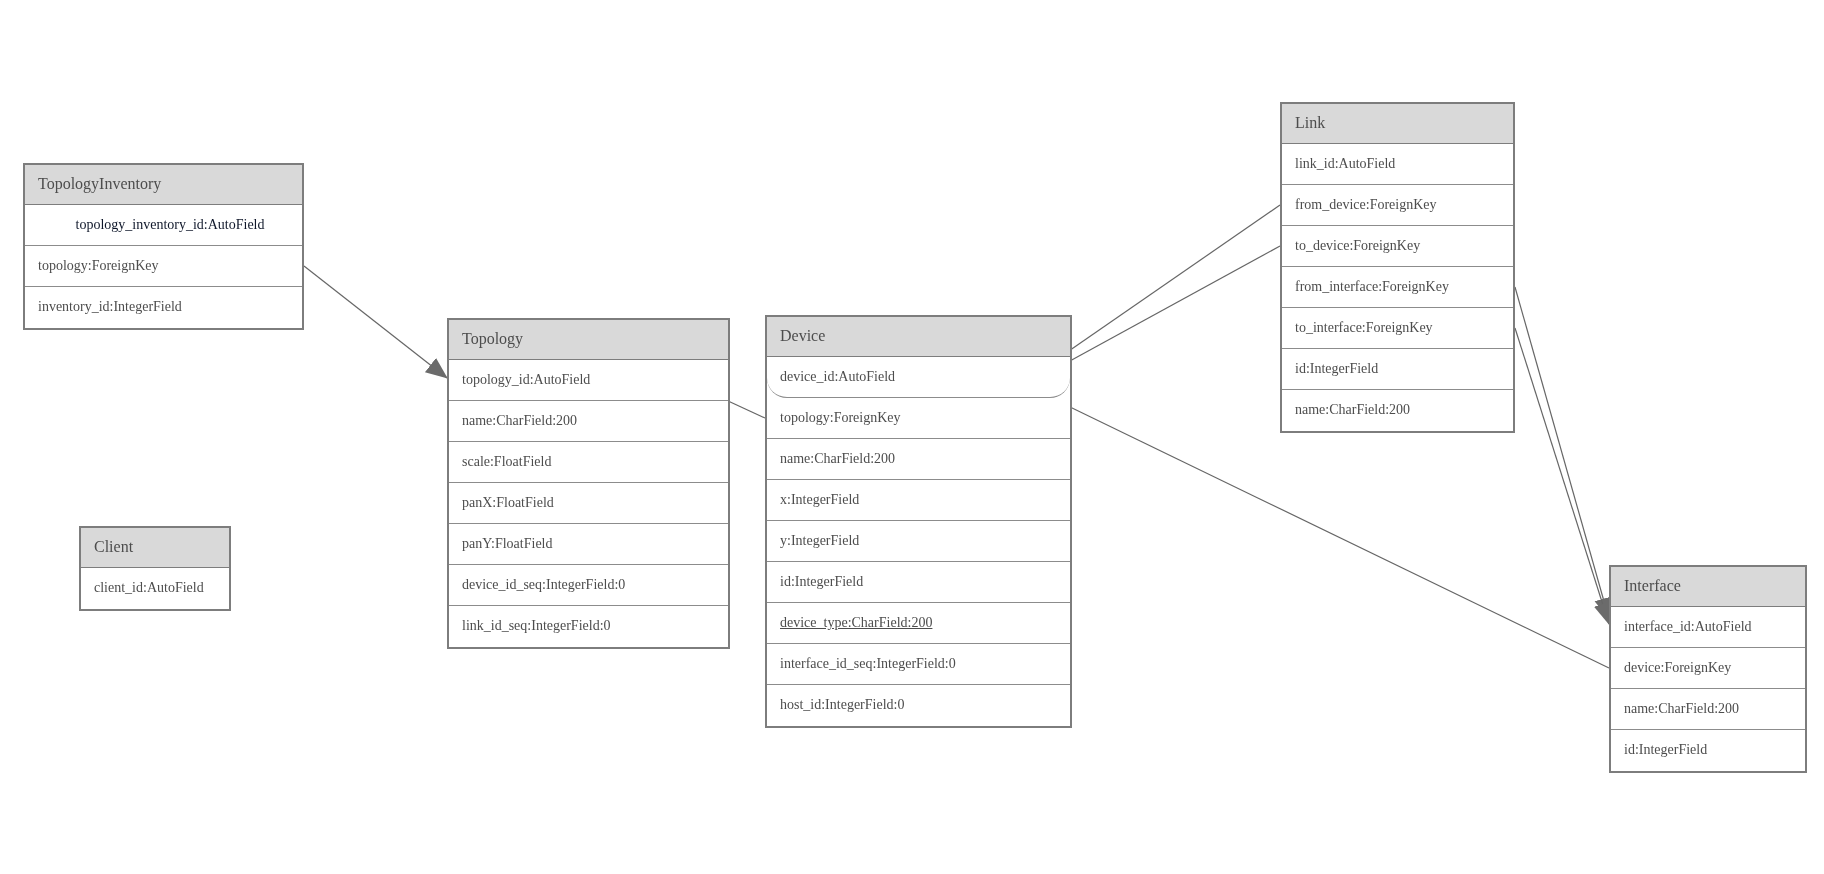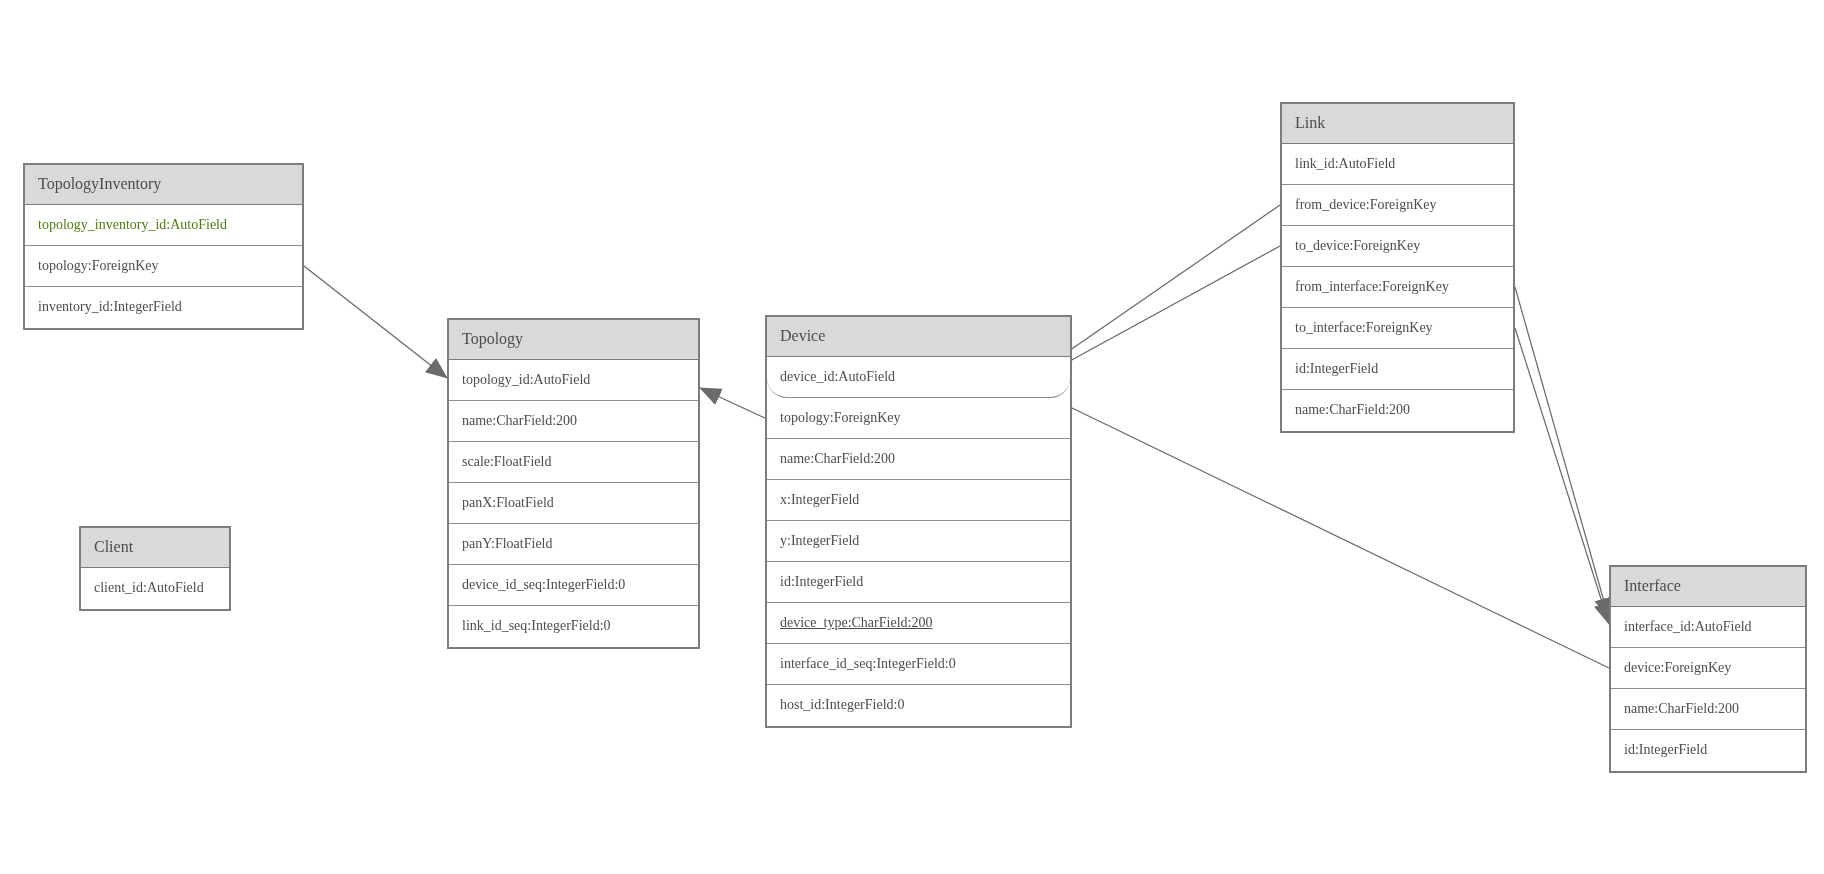--- a/index.html
+++ b/index.html
@@ -73,25 +73,25 @@
         <line x1="1280" y1="205" x2="1037" y2="373" stroke="#666666" stroke-width="1.2" marker-end="url(#arrowhead)"></line>
         <line x1="1280" y1="246" x2="1037" y2="379" stroke="#666666" stroke-width="1.2" marker-end="url(#arrowhead)"></line>
         <line x1="1609" y1="668" x2="1037" y2="391" stroke="#666666" stroke-width="1.2" marker-end="url(#arrowhead)"></line>
         <line x1="1515" y1="287" x2="1609" y2="619" stroke="#666666" stroke-width="1.2" marker-end="url(#arrowhead)"></line>
         <line x1="1515" y1="328" x2="1609" y2="624" stroke="#666666" stroke-width="1.2" marker-end="url(#arrowhead)"></line>
       </g>
   </svg>
   <div id="tables-root">
       <div class="db-table" style="left: 23px; top: 163px; width: 281px; border-color: rgb(125, 125, 125);">
         <div class="db-header" style="background: rgb(217, 217, 217); color: rgb(77, 77, 77);">TopologyInventory</div>
-        <div class="db-row" style="color: #4d7c0f;">topology_inventory_id:AutoField</div>
+        <div class="db-row" style="color: #0f172a; text-align: center;">topology_inventory_id:AutoField</div>
         <div class="db-row" style="color: rgb(77, 77, 77);">topology:ForeignKey</div>
         <div class="db-row" style="color: rgb(77, 77, 77);">inventory_id:IntegerField</div>
       </div>
-      <div class="db-table" style="left: 447px; top: 318px; width: 253px; border-color: rgb(125, 125, 125);">
+      <div class="db-table" style="left: 447px; top: 318px; width: 283px; border-color: rgb(125, 125, 125);">
         <div class="db-header" style="background: rgb(217, 217, 217); color: rgb(77, 77, 77);">Topology</div>
         <div class="db-row" style="color: rgb(77, 77, 77);">topology_id:AutoField</div>
         <div class="db-row" style="color: rgb(77, 77, 77);">name:CharField:200</div>
         <div class="db-row" style="color: rgb(77, 77, 77);">scale:FloatField</div>
         <div class="db-row" style="color: rgb(77, 77, 77);">panX:FloatField</div>
         <div class="db-row" style="color: rgb(77, 77, 77);">panY:FloatField</div>
         <div class="db-row" style="color: rgb(77, 77, 77);">device_id_seq:IntegerField:0</div>
         <div class="db-row" style="color: rgb(77, 77, 77);">link_id_seq:IntegerField:0</div>
       </div>
       <div class="db-table" style="left: 79px; top: 526px; width: 152px; border-color: rgb(125, 125, 125);">

